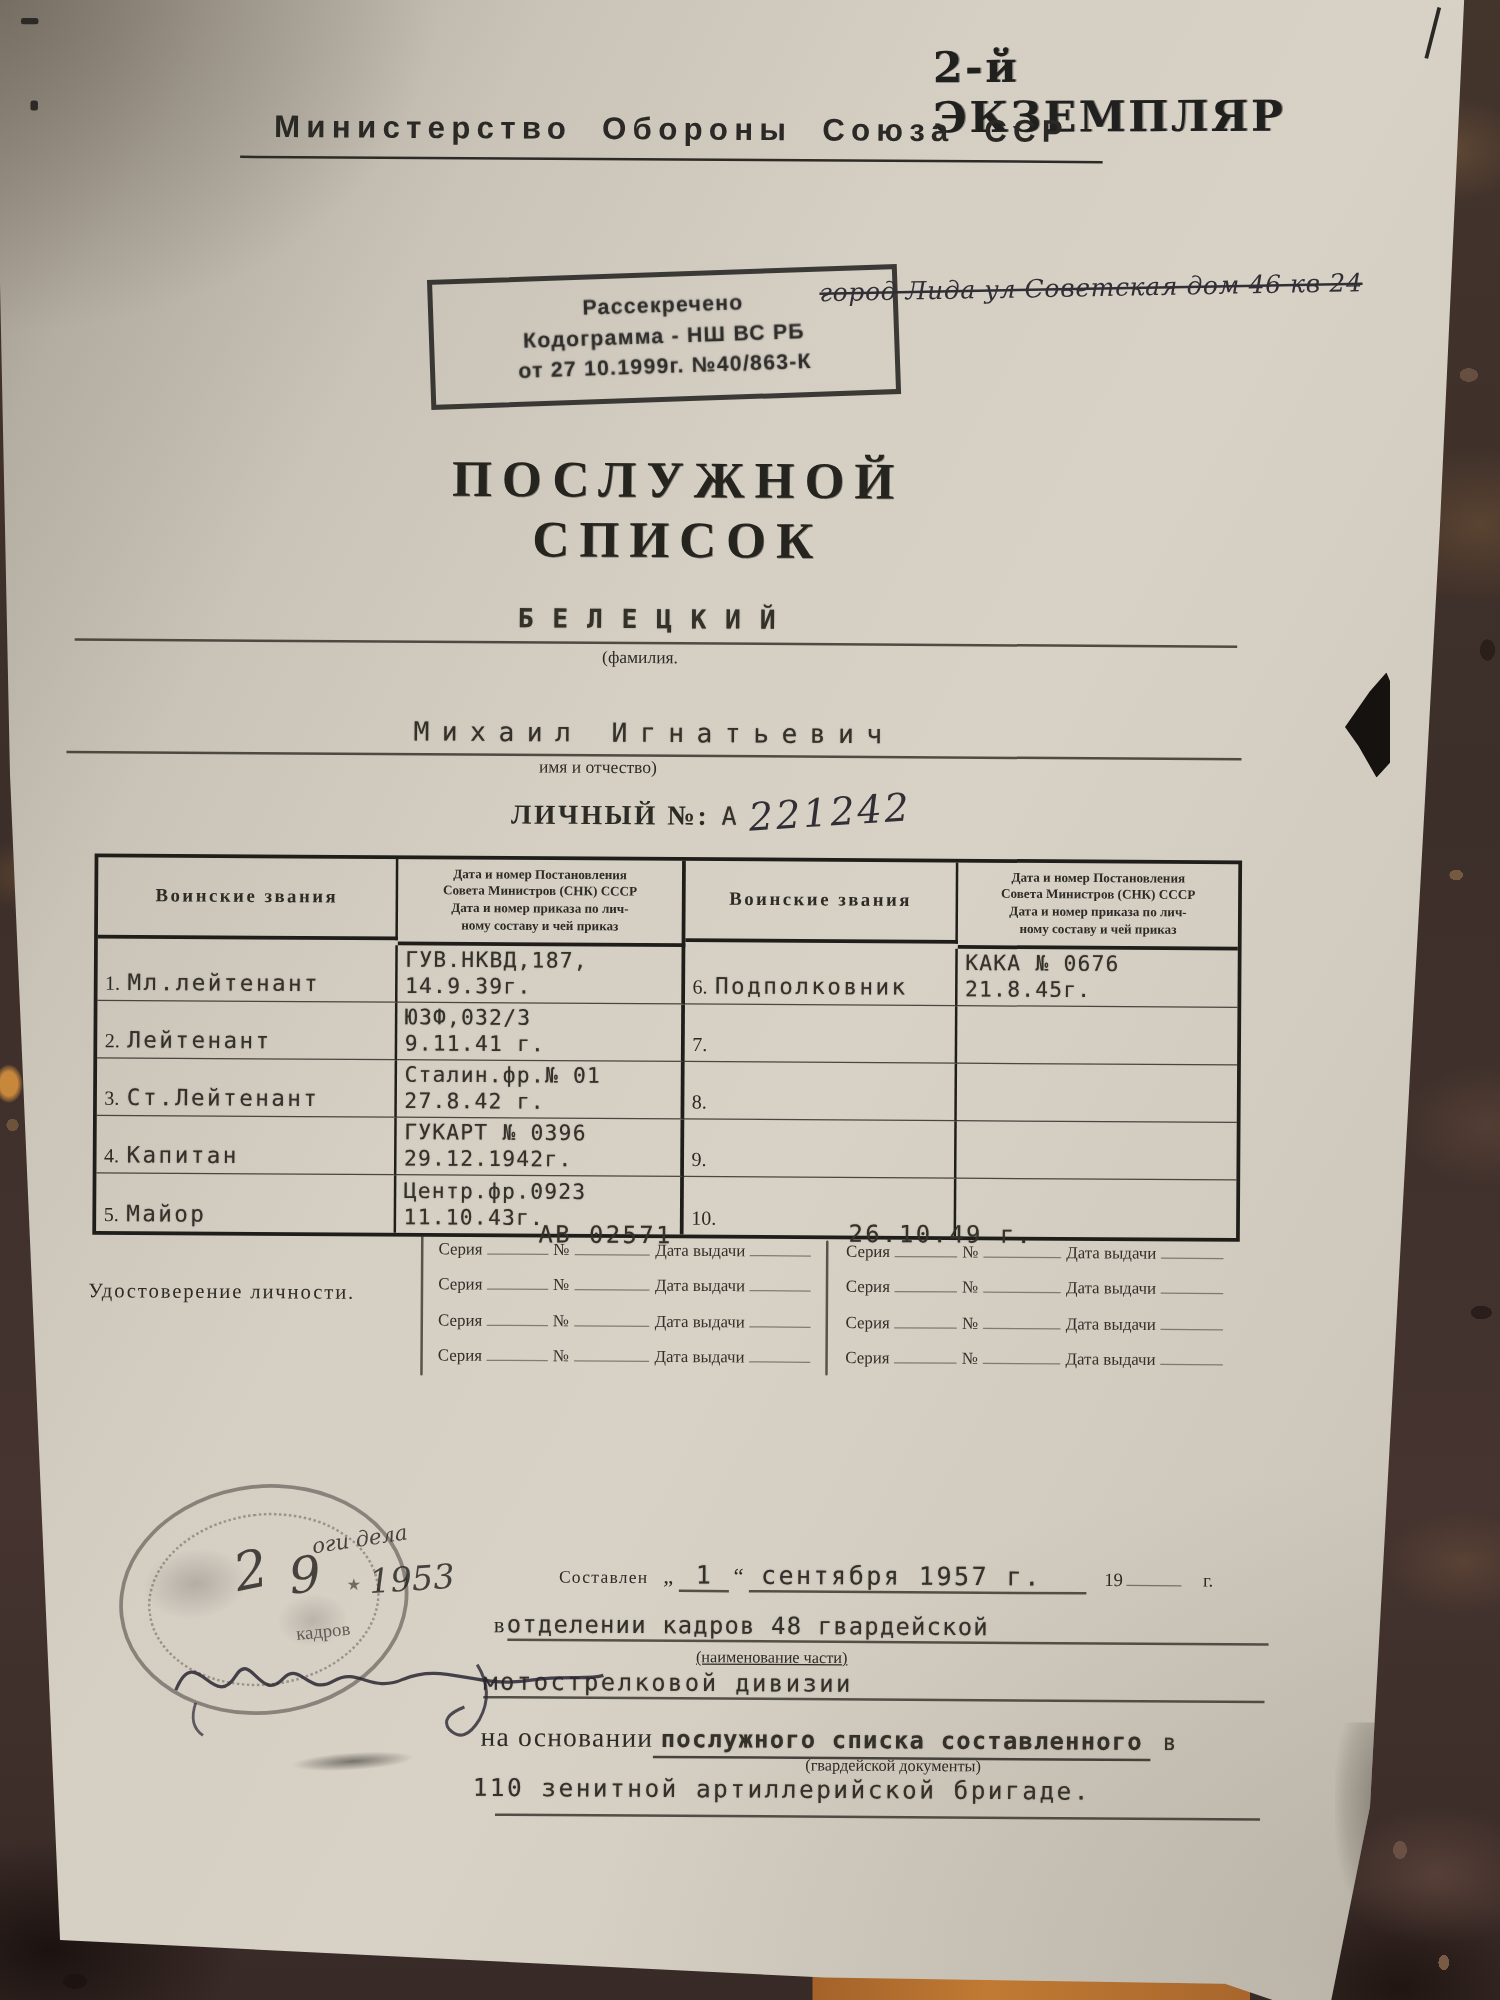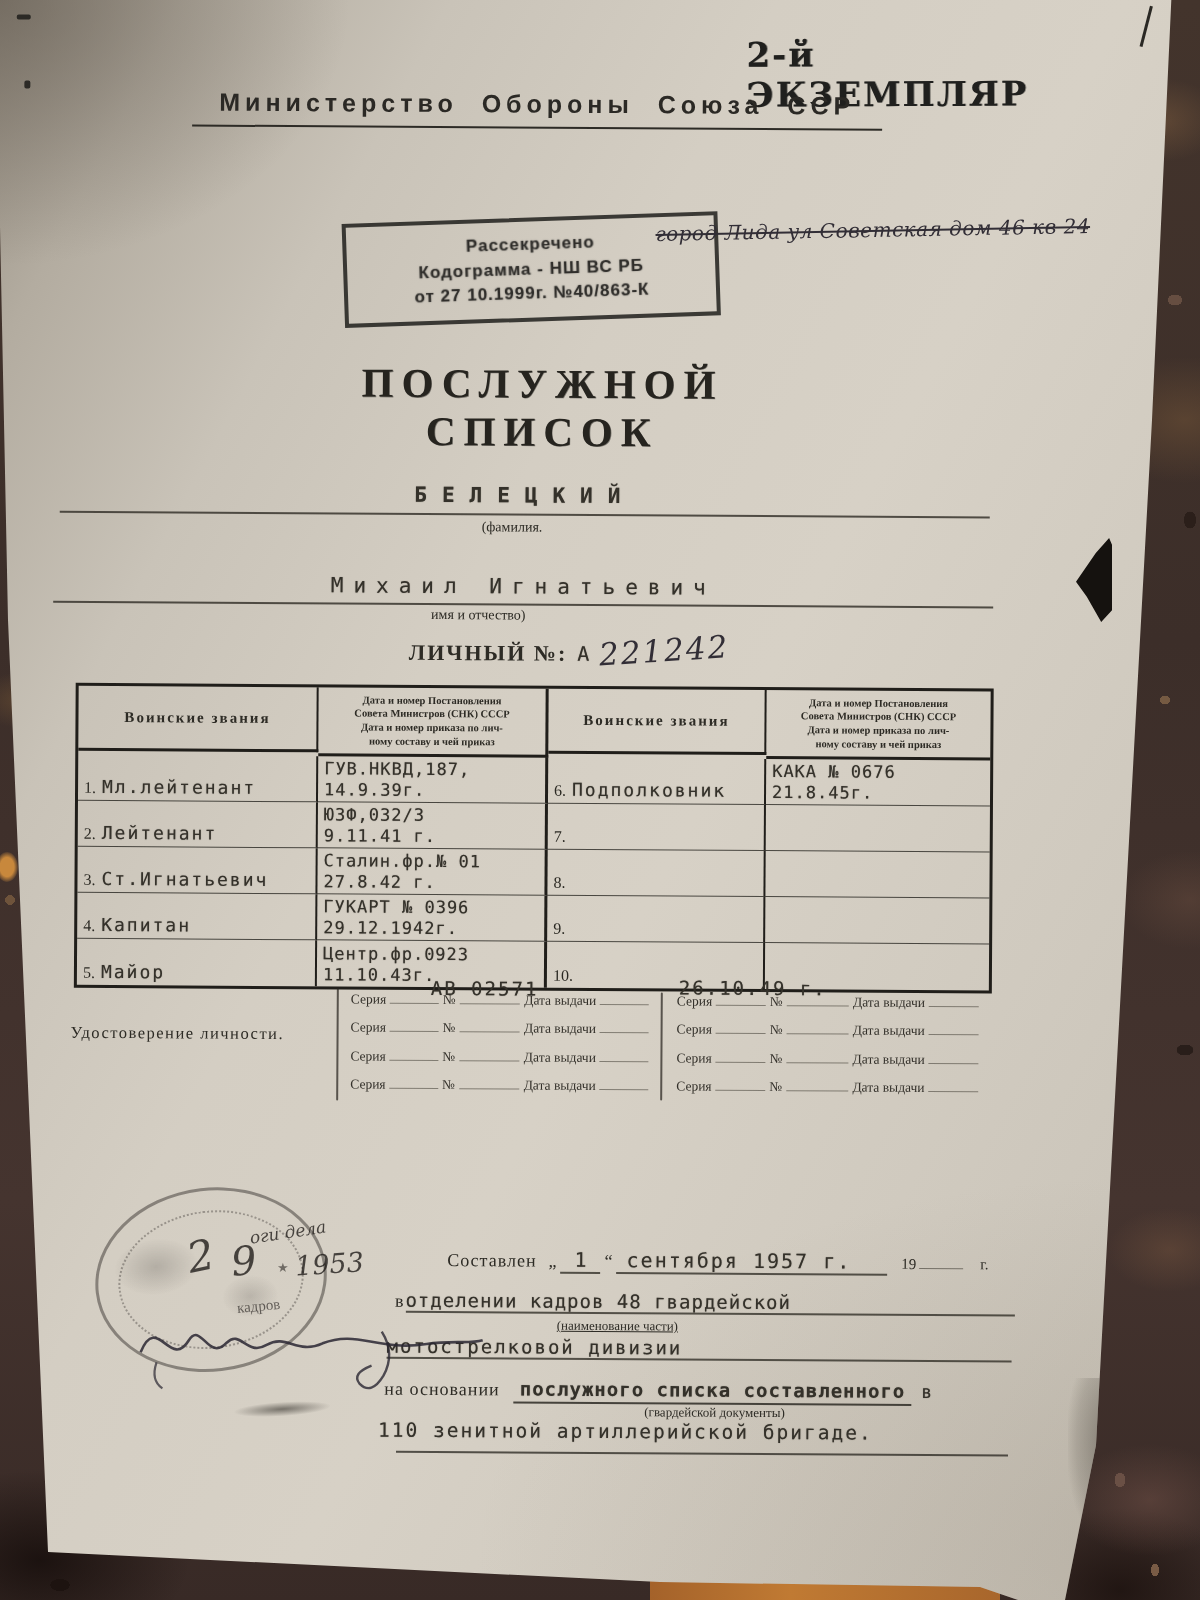--- a/index.html
+++ b/index.html
@@ -113,35 +113,35 @@
   .vline{position:absolute;width:2px;background:rgba(45,42,36,.75);border-radius:2px;}
   .idrows{position:absolute;display:flex;flex-direction:column;justify-content:space-between;}
   .idrow{display:flex;align-items:baseline;font-size:13.5px;height:27px;color:#33302a;}
   .fl{flex:1;border-bottom:1.4px solid rgba(60,56,48,.55);margin:0 4px;height:14px;}
   .fl.s{flex:.8;}
   .id-typed{position:absolute;font-family:"DejaVu Sans Mono",monospace;font-weight:normal;
     font-size:19px;letter-spacing:2px;color:#34312a;text-shadow:0 0 1px rgba(52,49,42,.5);}
 
   
   .f-line1{position:absolute;left:450px;top:1248px;display:flex;align-items:baseline;}
-  .f-line1 .lbl{font-size:18px;letter-spacing:1px;margin-right:8px;}
+  .f-line1 .lbl{font-size:14px;letter-spacing:1px;margin-right:8px;}
   .f-line1 .q{font-size:18px;margin:0 4px;}
   .f-line1 .day{font-size:20px;padding:0 14px;border-bottom:2px solid rgba(50,47,40,.8);}
   .f-line1 .my{font-size:20px;padding:0 36px 0 10px;border-bottom:2px solid rgba(50,47,40,.8);letter-spacing:2px;}
   .f-line1 .yr{font-size:15px;margin-left:14px;}
   .f-line1 .yfl{width:44px;border-bottom:1.4px solid rgba(60,56,48,.6);height:12px;margin:0 3px;}
   .f-line2{position:absolute;left:398px;top:1290px;width:620px;display:flex;align-items:baseline;}
   .f-line2 .v{font-size:18px;margin-right:2px;}
   .f-line2 .u{flex:1;border-bottom:2px solid rgba(50,47,40,.8);}
   .f-line2 .u .typed{font-size:19px;letter-spacing:1px;}
   .f-cap1{position:absolute;left:560px;top:1318px;font-size:13px;text-decoration:underline;}
   .f-line3{position:absolute;left:390px;top:1336px;width:625px;border-bottom:2px solid rgba(50,47,40,.8);}
   .f-line3 .typed{font-size:19px;letter-spacing:2px;}
   .f-line4{position:absolute;left:388px;top:1378px;display:flex;align-items:baseline;}
-  .f-line4 .lbl{font-size:18px;letter-spacing:1px;margin-right:14px;}
+  .f-line4 .lbl{font-size:22px;letter-spacing:1px;}
   .f-line4 .bt{font-size:19px;font-weight:bold;letter-spacing:1px;padding:0 6px 2px 6px;
     border-bottom:2.5px solid rgba(45,42,36,.85);}
   .f-line4 .v2{font-size:18px;margin-left:10px;}
   .f-cap2{position:absolute;left:648px;top:1404px;font-size:13px;}
   .f-line5{position:absolute;left:382px;top:1420px;}
   .f-line5 .typed{font-size:19.5px;letter-spacing:2px;}
   .f-underline{position:absolute;left:400px;top:1424px;width:612px;height:28px;
     border-bottom:2px solid rgba(48,45,39,.8);}
 
   
@@ -254,21 +254,21 @@
             <span class="num">7.</span>
             <span class="rk"></span>
           </div>
         <div class="c rb cell-ord">
             <span></span>
             <span></span>
           </div>
 
         <div class="c vr1 rb cell-rank">
             <span class="num">3.</span>
-            <span class="rk">Ст.Игнатьевич</span>
+            <span class="rk">Ст.Лейтенант</span>
           </div>
         <div class="c vr2 rb cell-ord">
             <span>Сталин.фр.№ 01</span>
             <span>27.8.42 г.</span>
           </div>
         <div class="c vr1 rb cell-rank">
             <span class="num">8.</span>
             <span class="rk"></span>
           </div>
         <div class="c rb cell-ord">

